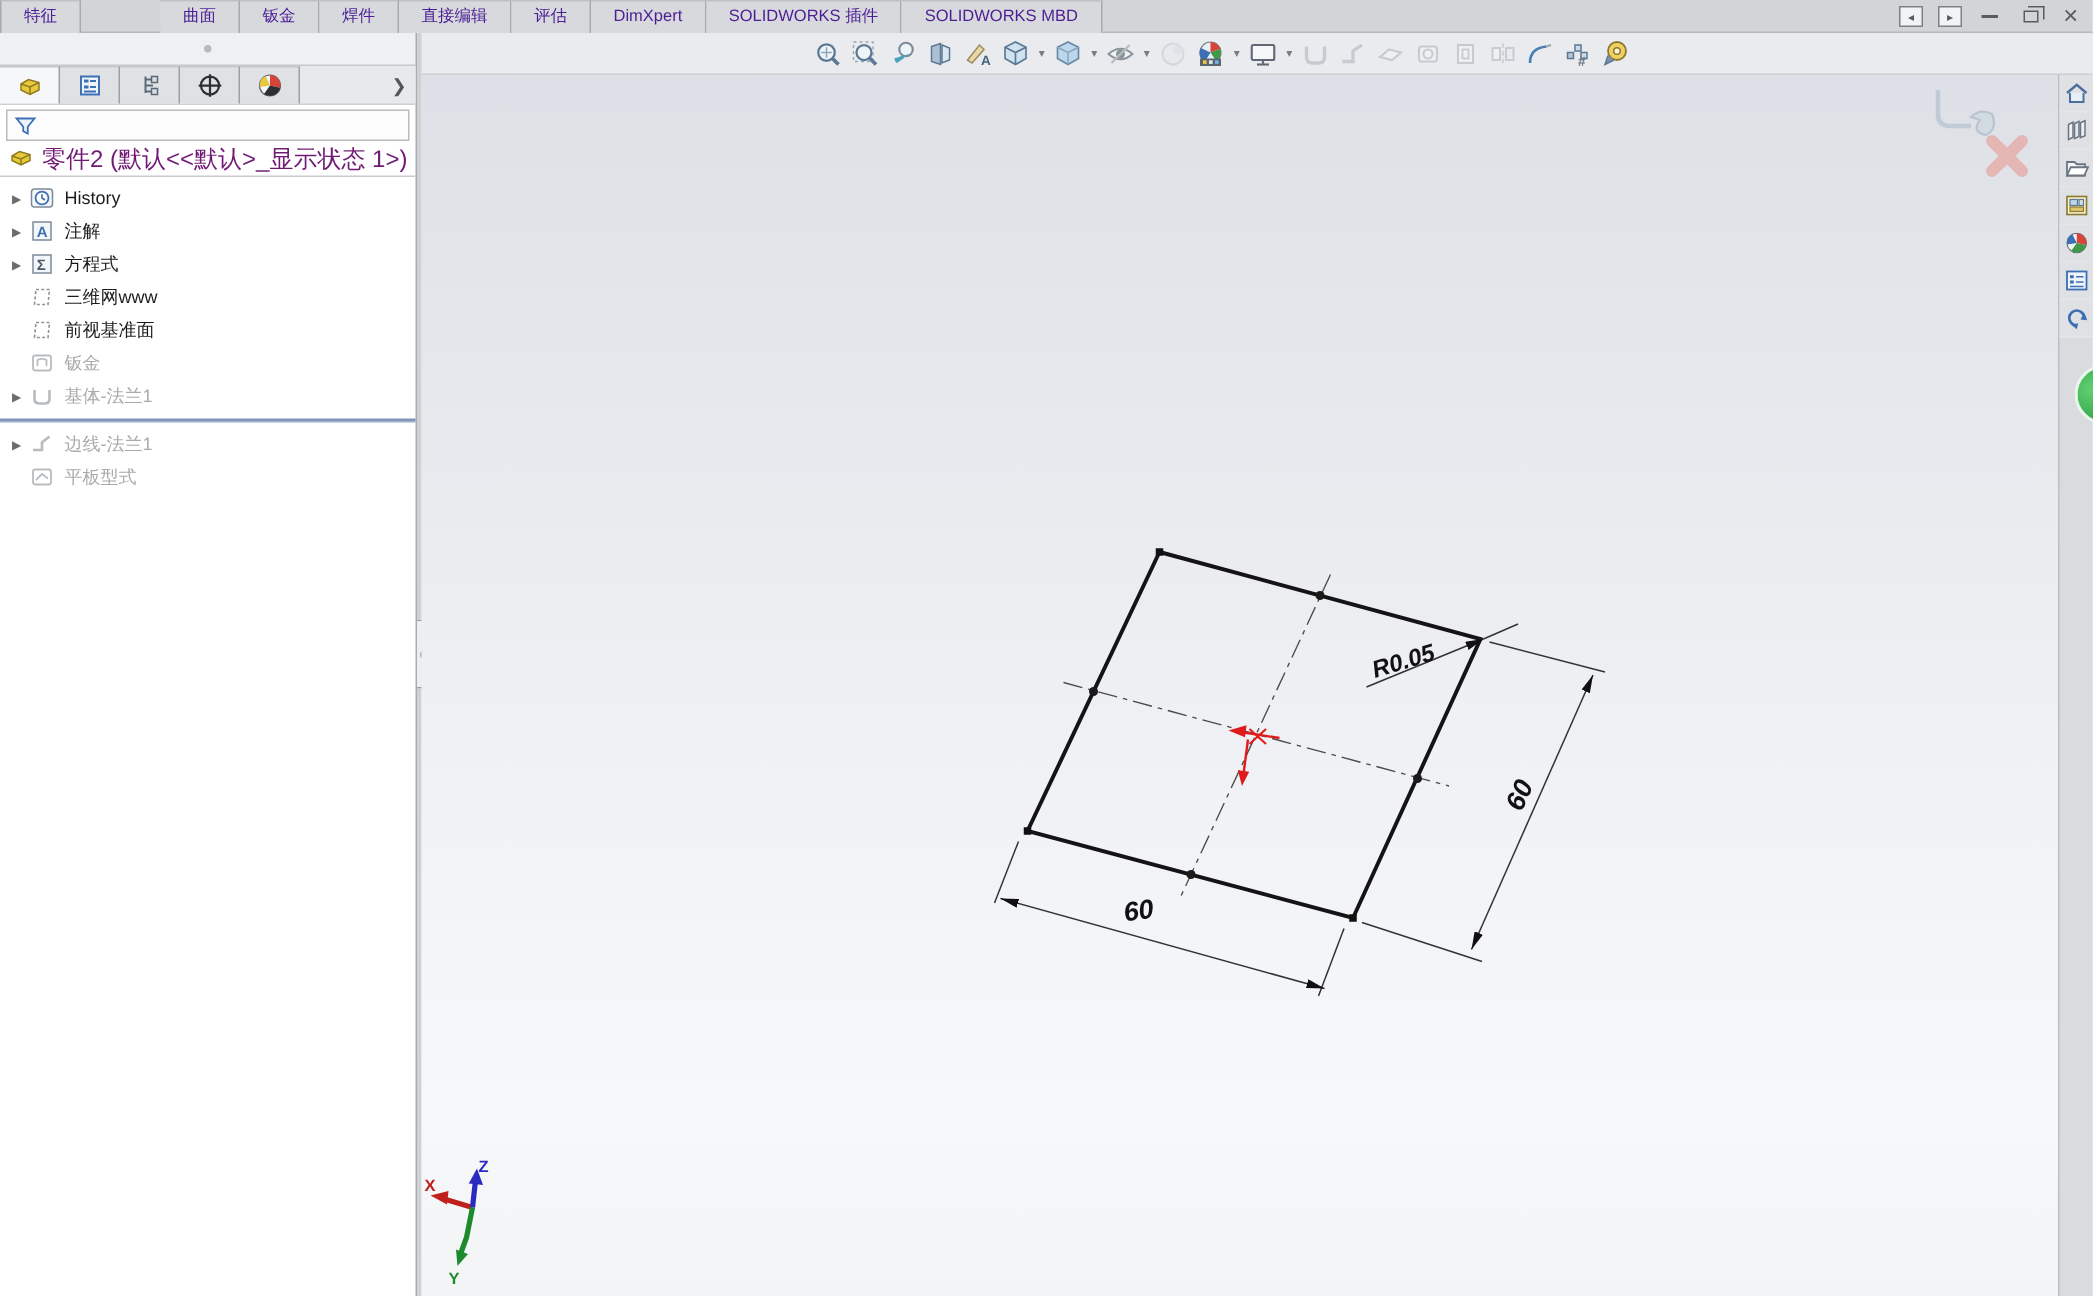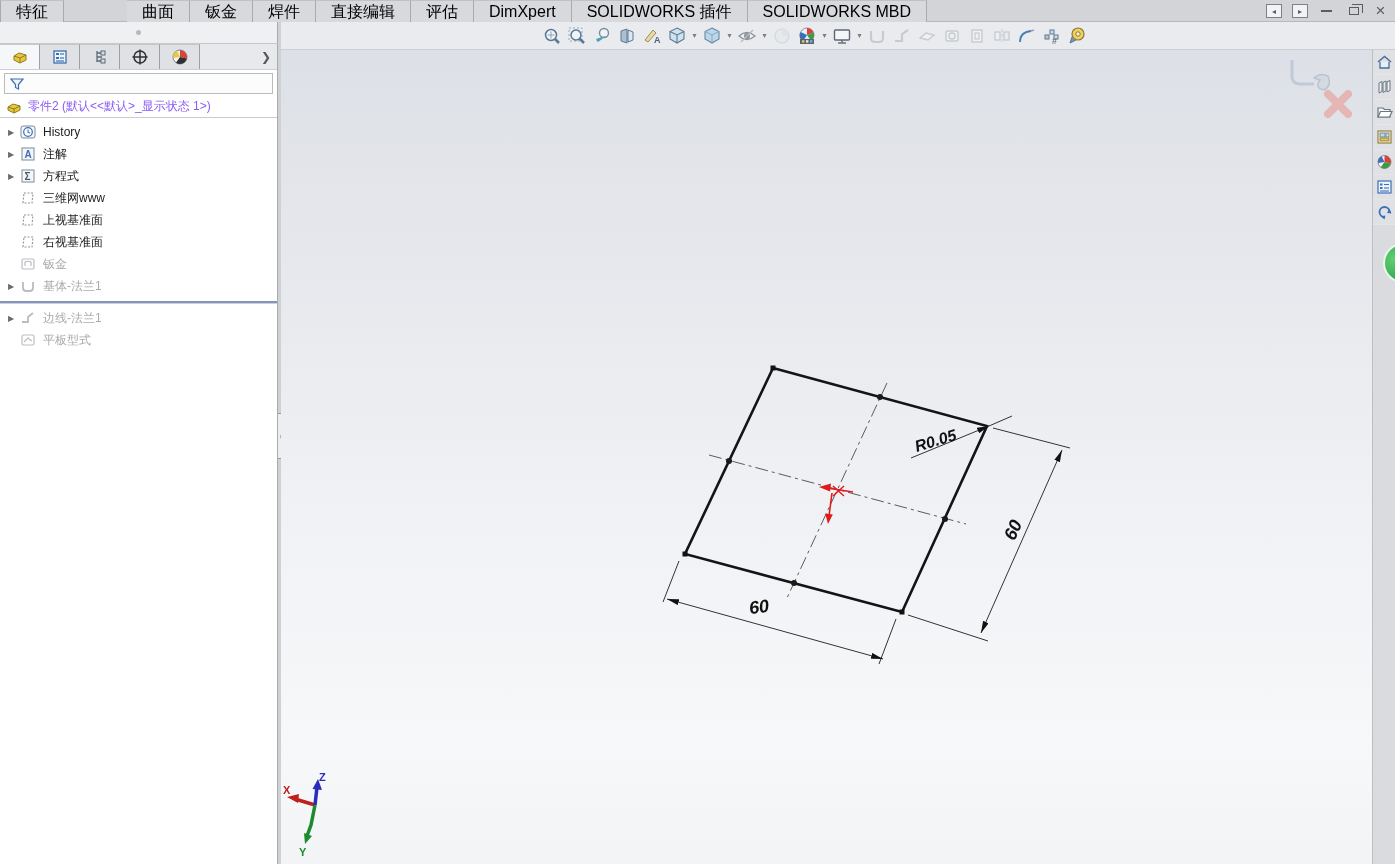--- a/index.html
+++ b/index.html
@@ -2,21 +2,21 @@
 <html><head>
 <meta charset="utf-8">
 <style>
   * { margin:0; padding:0; box-sizing:border-box; }
   html,body { width:1395px; height:864px; overflow:hidden;
     font-family:"Liberation Sans","DejaVu Sans",sans-serif; background:#e8eaed; }
 
   
   .ribbonbar { position:absolute; left:0; top:0; width:1395px; height:22px;
     background:#d2d4d8; border-bottom:1px solid #b6b8bb; display:flex; }
-  .rtab { height:22px; line-height:21px; padding:0 15px; font-size:16px; color:#000000;
+  .rtab { height:22px; line-height:21px; padding:0 15px; font-size:11px; color:#4c1d95;
     border-right:1px solid #a8aaad; border-top:1px solid #bfc1c4; background:#d7d9dc; cursor:default; white-space:nowrap; }
   .rtab:first-child { border-left:1px solid #a8aaad; }
   .rtab.active { background:#fafbfc; border-right:1px solid #909294; font-weight:bold;margin-top:32px; }
   .winctrl { position:absolute; right:6px; top:0; height:22px; display:flex; align-items:center; gap:10px; }
   .wbtn { width:17px; height:15px; display:flex; align-items:center; justify-content:center;
     color:#5a5c5e; font-size:13px; }
   .dockbtn { width:16px; height:14px; border:1px solid #7e8082; display:flex; align-items:center;
     justify-content:center; font-size:8px; color:#5a5c5e; background:#f2f3f4; }
   .minbar { width:11px; height:2px; background:#5a5c5e; }
   .restore { width:10px; height:8px; border:1px solid #5a5c5e; position:relative; background:transparent;}
@@ -38,22 +38,22 @@
   .fmpanel { position:absolute; left:0; top:44px; width:278px; height:820px;
     background:#ffffff; border-right:1px solid #a9abad; }
   .fmtabs { height:26px; background:#e7e9ec; border-bottom:1px solid #cdcfd2; display:flex; align-items:stretch; }
   .fmtab { width:40px; border-right:1px solid #9ea0a3; border-top:1px solid #c6c8ca;
     display:flex; align-items:center; justify-content:center; background:#dfe1e4; }
   .fmtab.active { background:#f6f7f8; }
   .fmtab-more { margin-left:auto; width:22px; display:flex; align-items:center; justify-content:center;
     color:#55585b; font-size:12px; }
   .fmfilter { margin:3px 4px 0 4px; height:21px; border:1px solid #b9bbbd; background:#fcfcfd;
     display:flex; align-items:center; padding-left:4px; }
-  .fmtitle { height:22px; display:flex; align-items:center; gap:5px; padding-left:6px;
-    font-size:12px; color:#8b5cf6; border-bottom:1px solid #c9cbce; margin-top:2px; }
+  .fmtitle { height:22px; display:flex; align-items:flex-start; gap:5px; padding-left:6px;
+    font-size:16px; color:#701a75; border-bottom:1px solid #c9cbce; margin-top:2px; }
   .tree { padding-top:3px; }
   .trow { height:22px; display:flex; align-items:center; font-size:12px; color:#1c1c1c; }
   .trow .arrowcol { width:14px; text-align:center; font-size:8px; color:#6a6c6e; margin-left:4px; }
   .trow .ic { width:20px; height:18px; display:flex; align-items:center; justify-content:center; margin-right:5px; }
   .trow.gray { color:#a8aaac; }
   .rollback { height:2px; background:#8495ba; margin:4px 0 4px 0; box-shadow:0 1px 0 #c9d0e2; }
 
   
   .splitter { position:absolute; left:278px; top:22px; width:3px; height:842px; background:#cfd1d4; }
   .splithandle { position:absolute; left:278px; top:413px; width:10px; height:46px;
@@ -351,30 +351,21 @@
         </span>
       <span>三维网www</span>
     </div>
     <div class="trow">
       <span class="arrowcol"></span>
       <span class="ic">
           <svg width="16" height="16">
             <path d="M4 3 L13 3 L12 13 L3 13 Z" fill="none" stroke="#8b949c" stroke-width="1.1" stroke-dasharray="2 1.5"></path>
           </svg>
         </span>
-      <span>上视基准面</span>
-    </div>
-    <div class="trow">
-      <span class="arrowcol"></span>
-      <span class="ic">
-          <svg width="16" height="16">
-            <path d="M4 3 L13 3 L12 13 L3 13 Z" fill="none" stroke="#8b949c" stroke-width="1.1" stroke-dasharray="2 1.5"></path>
-          </svg>
-        </span>
-      <span>右视基准面</span>
+      <span>前视基准面</span>
     </div>
     <div class="trow gray">
       <span class="arrowcol"></span>
       <span class="ic">
           <svg width="16" height="16">
             <rect x="2" y="3" width="12" height="10" rx="1.5" fill="none" stroke="#b9bdc1" stroke-width="1.2"></rect>
             <path d="M5 10 L5 6 Q8 4.5 11 6 L11 10" fill="none" stroke="#b9bdc1" stroke-width="1.2"></path>
           </svg>
         </span>
       <span>钣金</span>

